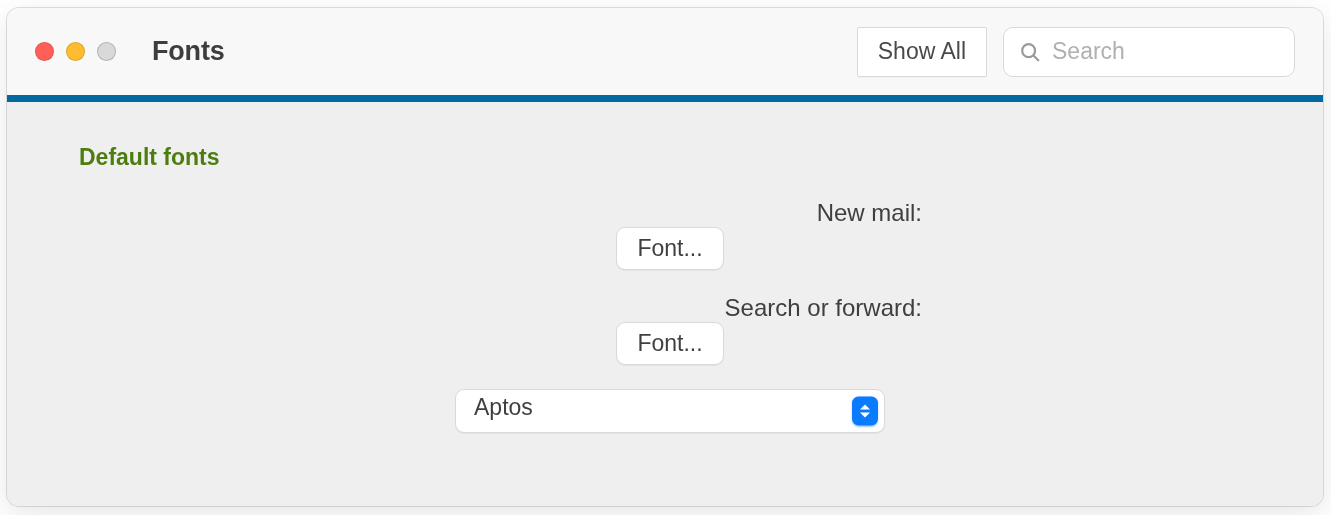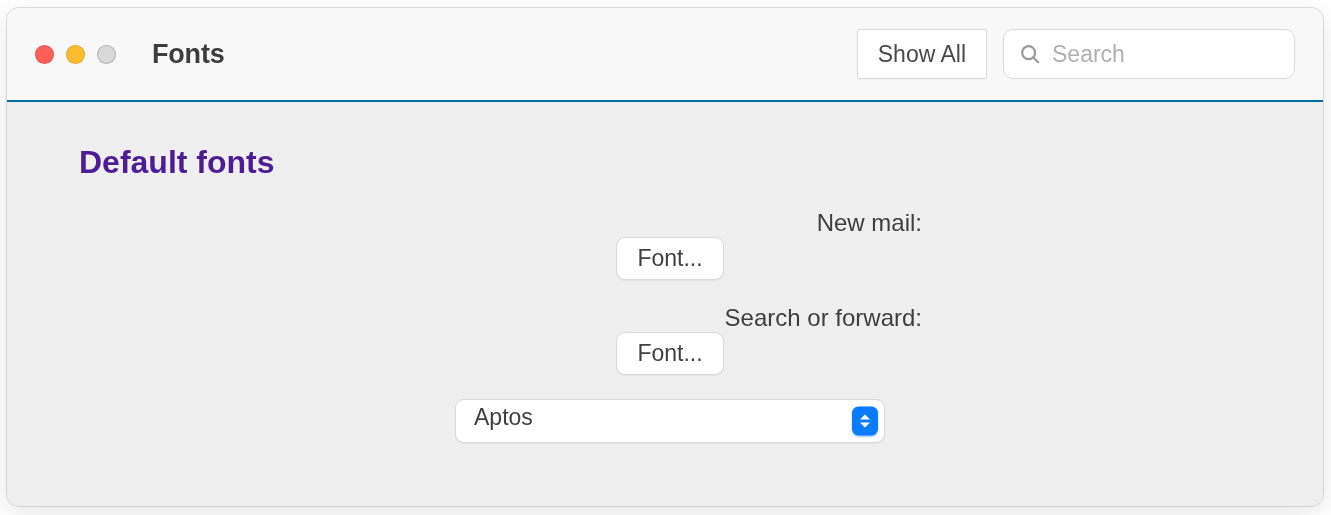--- a/index.html
+++ b/index.html
@@ -24,21 +24,21 @@
       border-radius: 12px;
       box-shadow: 0 0 0 1px rgba(0,0,0,0.12), 0 8px 30px rgba(0,0,0,0.1);
       display: flex;
       flex-direction: column;
       overflow: hidden;
     }
 
     .titlebar {
       height: 94px;
       background: #f8f8f8;
-      border-bottom: 2px solid #0369a1;
+      border-bottom: 7px solid #0369a1;
       display: flex;
       align-items: center;
       padding: 0 28px 0 28px;
       position: relative;
     }
 
     .traffic-lights {
       display: flex;
       align-items: center;
       gap: 12px;
@@ -129,23 +129,23 @@
       color: #b0b0b0;
     }
 
     .content {
       flex: 1;
       background: #efefef;
       padding: 42px 62px 0 72px;
     }
 
     .section-title {
-      font-size: 32px;
+      font-size: 23px;
       font-weight: 700;
-      color: #4c1d95;
+      color: #4d7c0f;
       margin-bottom: 28px;
     }
 
     .form-rows {
       display: flex;
       flex-direction: column;
       gap: 24px;
     }
 
     .form-row {

